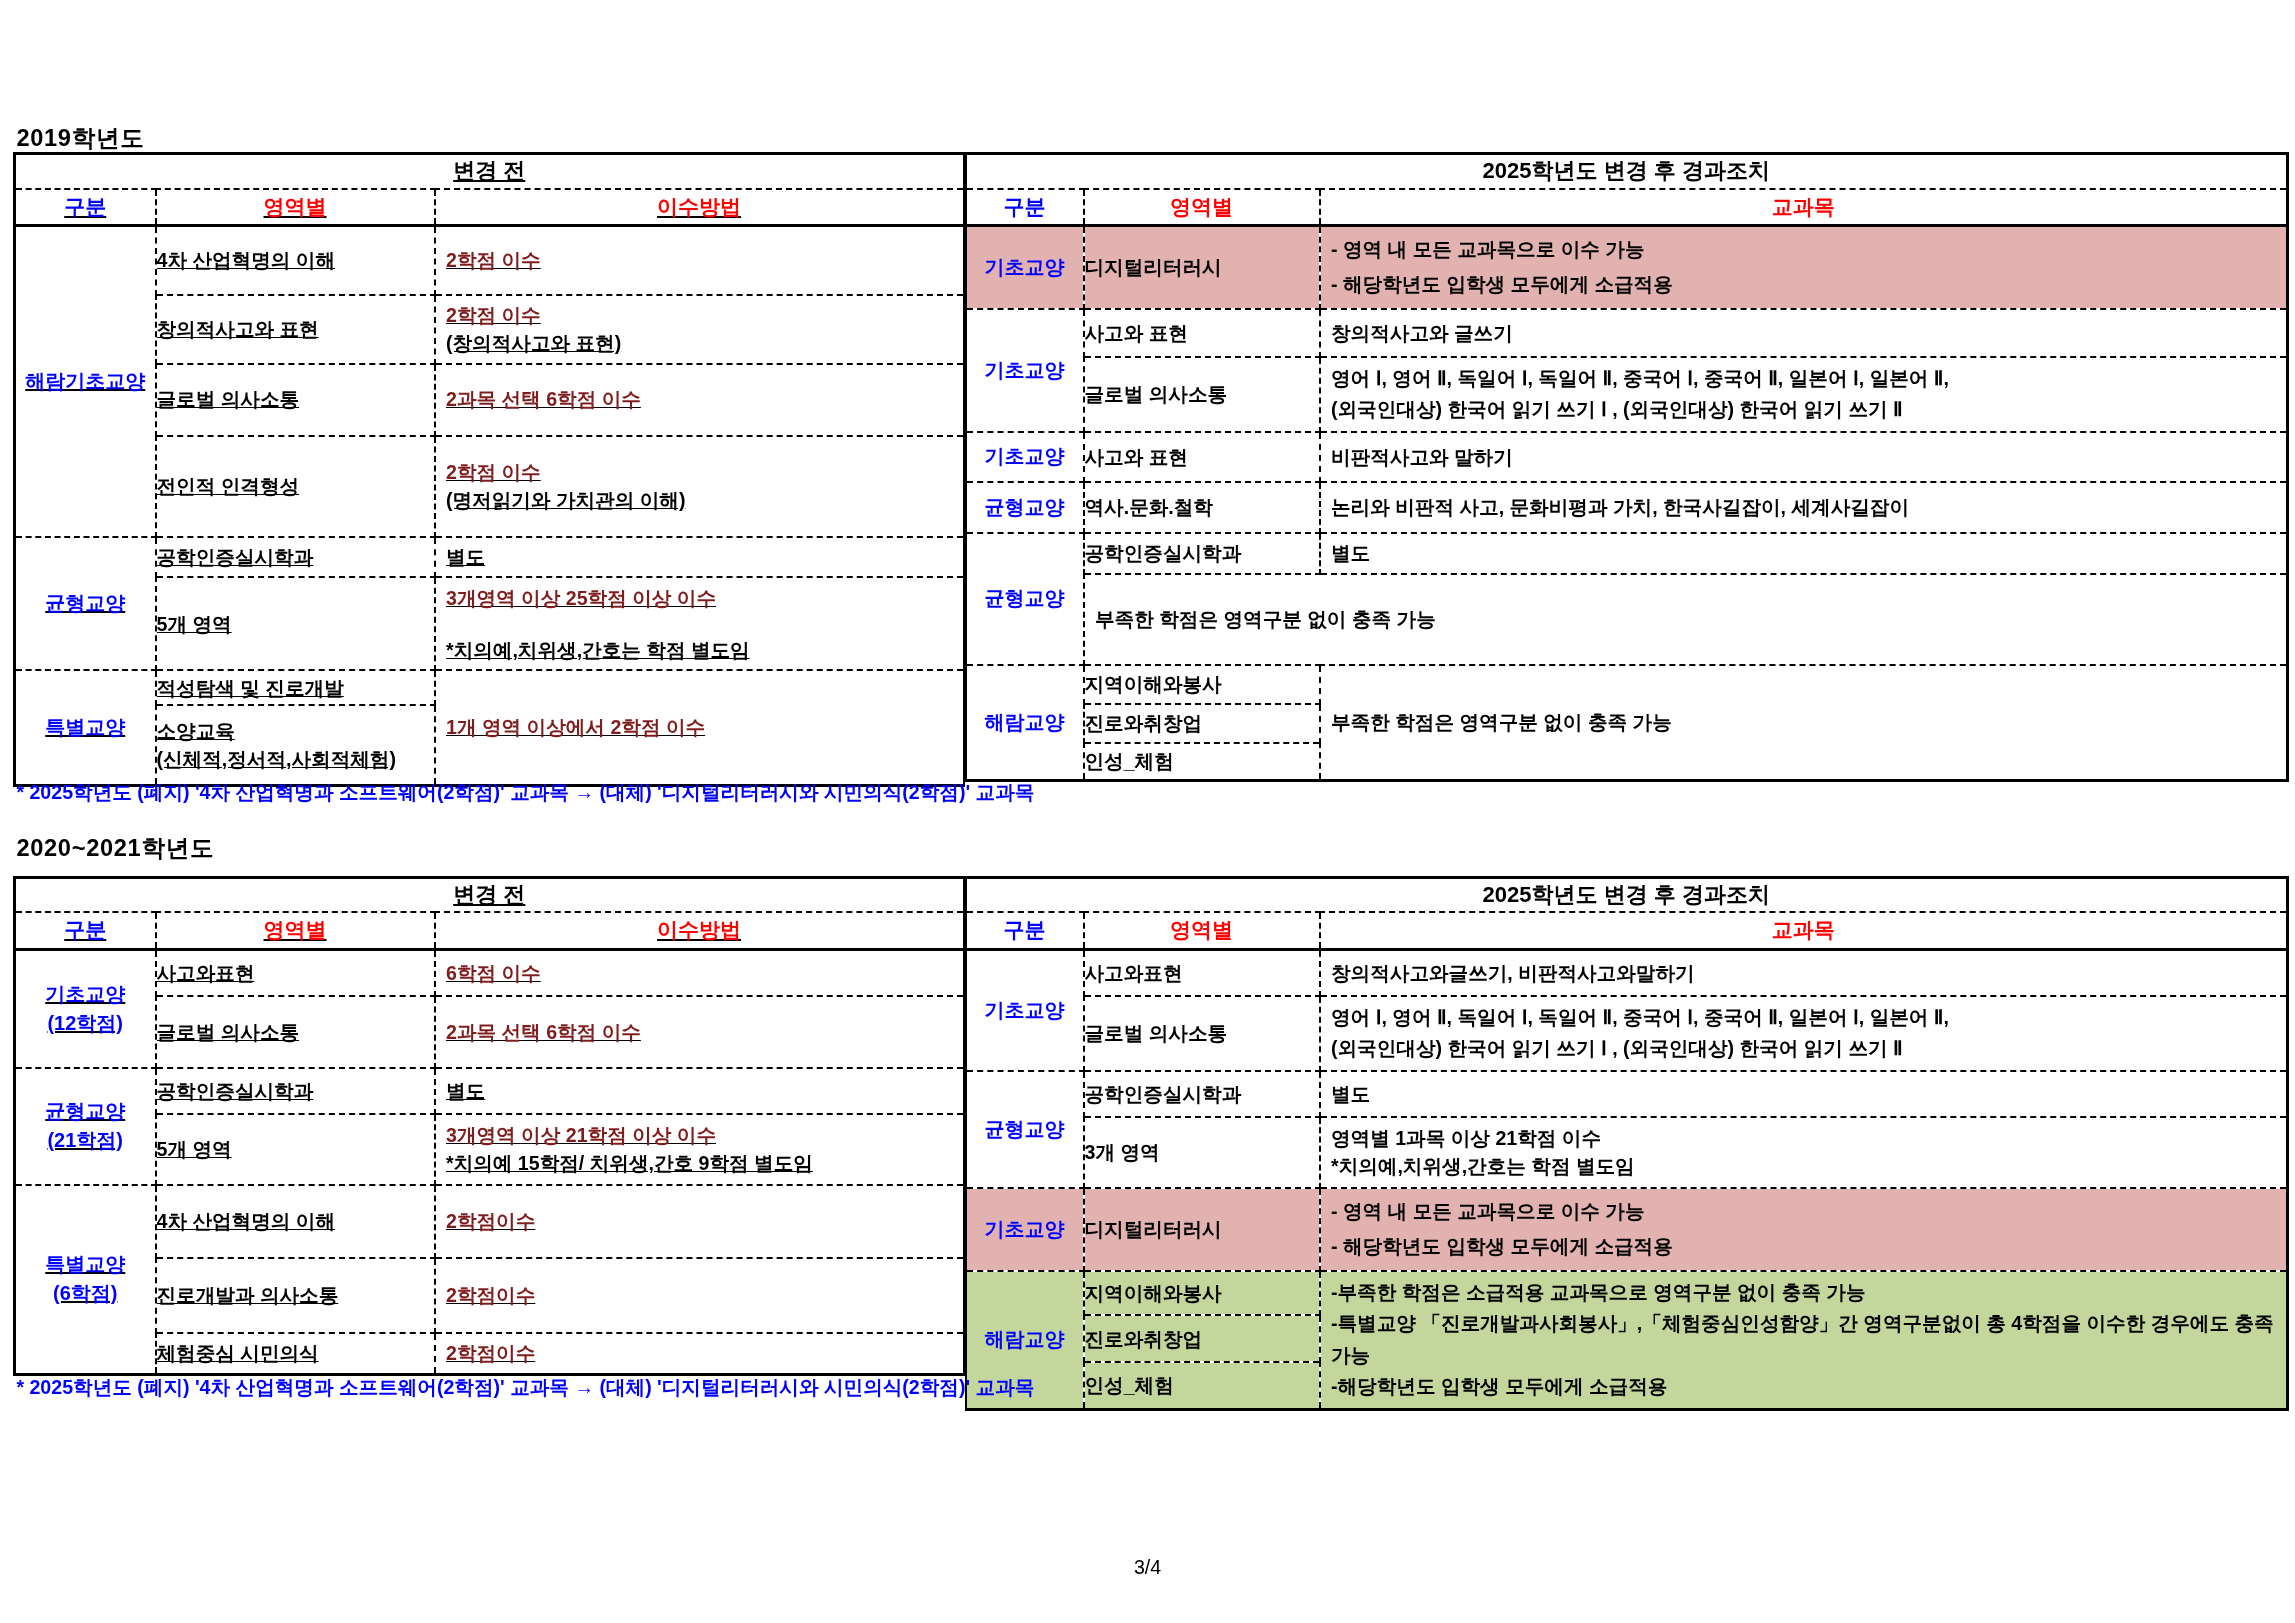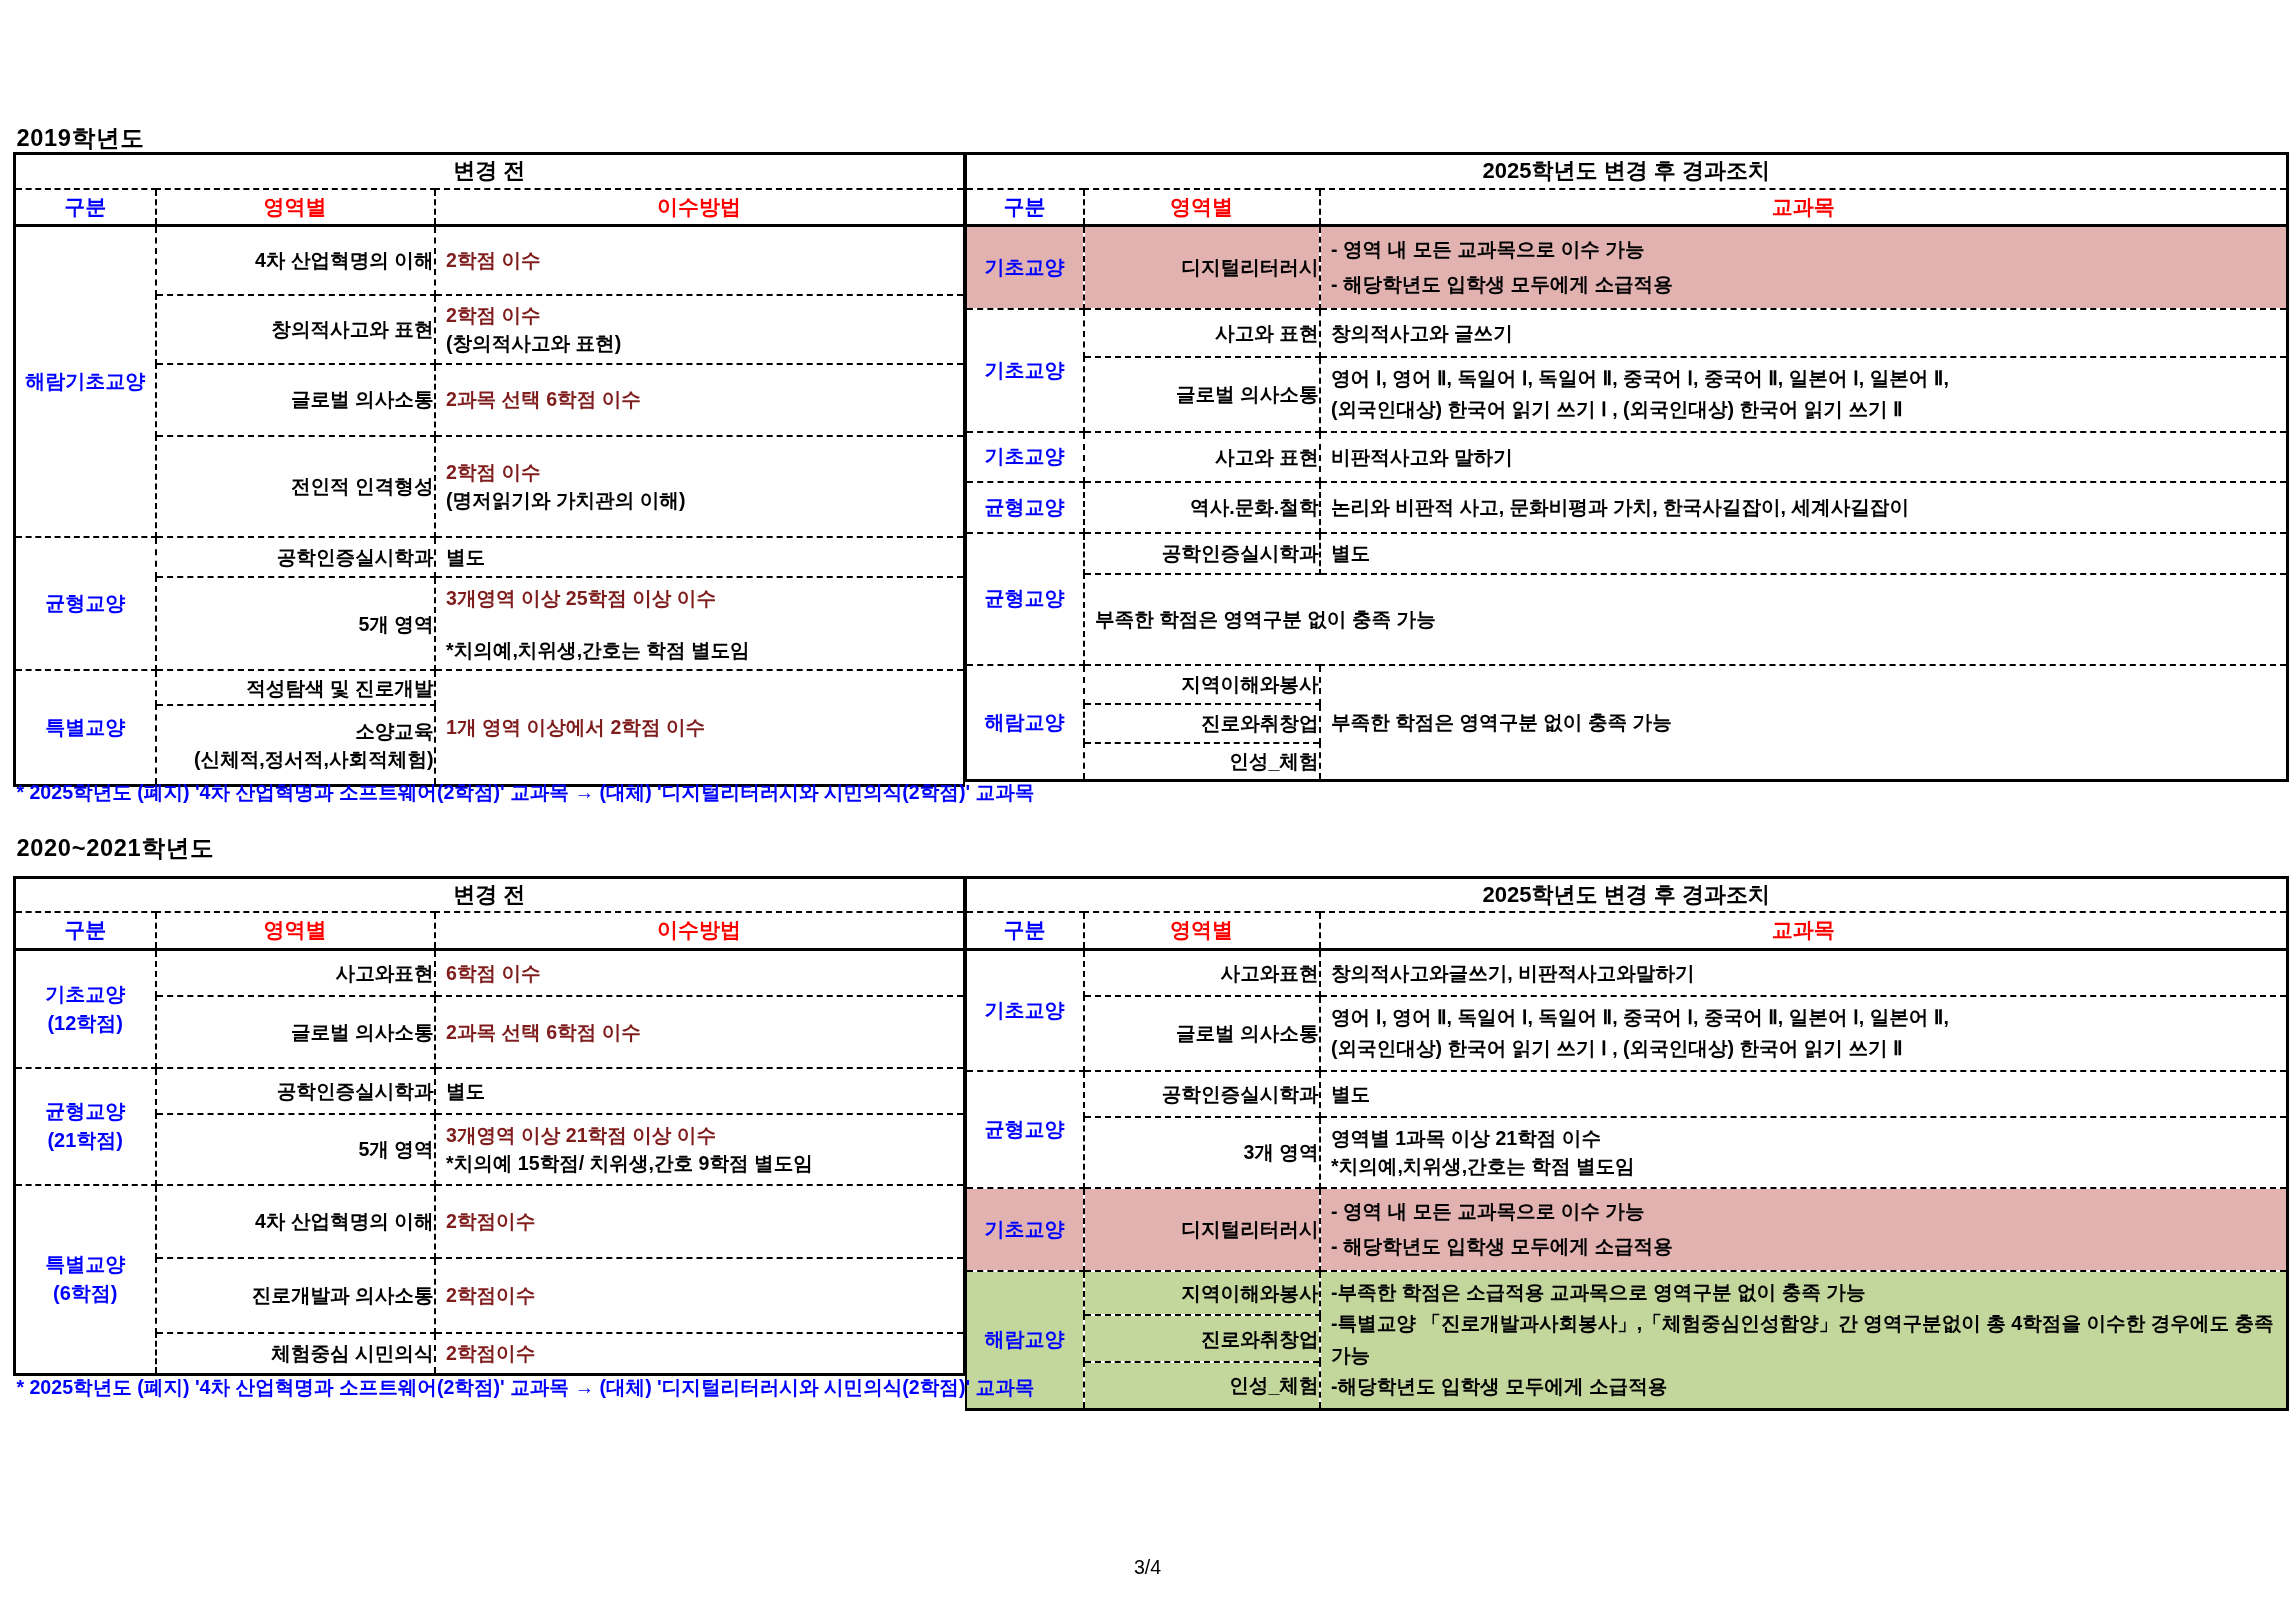--- a/index.html
+++ b/index.html
@@ -5,29 +5,29 @@
   html,body{margin:0;padding:0;}
   body{
     width:2295px;height:1623px;position:relative;background:#ffffff;
     font-family:"Liberation Sans",sans-serif;font-weight:700;color:#000;
   }
   .abs{position:absolute;}
   .section-title{font-size:23.6px;letter-spacing:0.7px;text-align:center;}
   .tables{display:flex;align-items:flex-start;}
   table{border-collapse:collapse;table-layout:fixed;}
   .tbl{border:3.9px solid #000;}
-  .half-left{width:949px;border-right:2.6px solid #000;}
+  .half-left{width:949px;border-right:2.6px solid #000;text-decoration:underline;}
   .half-right{width:1322px;border-left:2.6px solid #000;}
   td{border:2px dashed #000;vertical-align:middle;font-size:19.6px;line-height:1.45;padding:0;overflow:hidden;}
   .h1{font-size:22px;text-align:center;border-bottom:2px dashed #000;}
   .h2{font-size:21px;text-align:center;border-bottom:3.9px solid #000;}
   .blue{color:#0000ff;}
   .redh{color:#ff0000;}
   .cat{color:#0000ff;text-align:center;font-size:20px;}
-  .area{text-align:right;}
+  .area{text-align:left;}
   .sub{text-align:left;padding:5.2px 7.9px 5.2px 10.5px;}
   .red-text{color:#7f1d1d;}
   .gap36{margin-top:23.6px;}
   .lh-tall{line-height:1.8;}
   .lh-mid{line-height:1.6;}
   tr.pink > td{background:#e2b2b0;}
   tr.green > td{background:#c3d69b;}
   .footnote{font-size:19.6px;color:#0000ff;}
   .page-num{font-size:19.6px;font-weight:400;text-align:center;width:100%;}
 </style>

